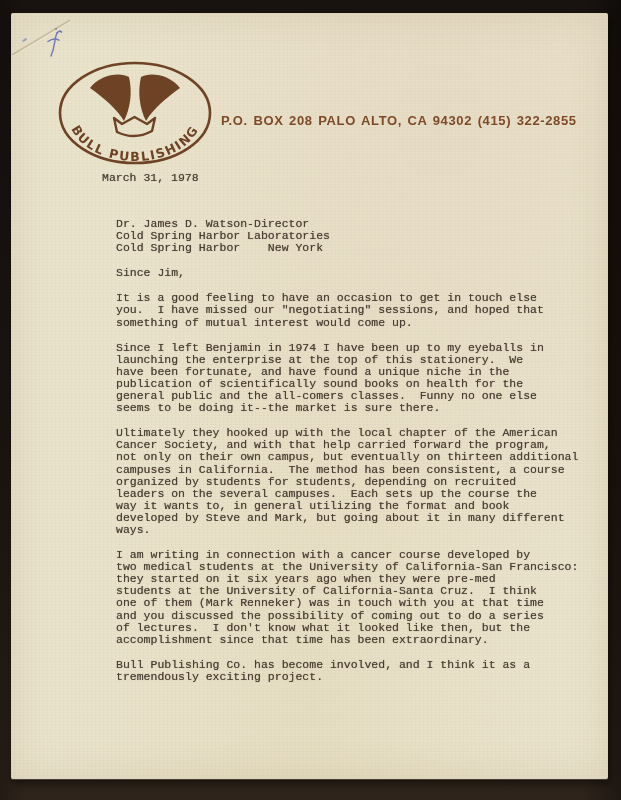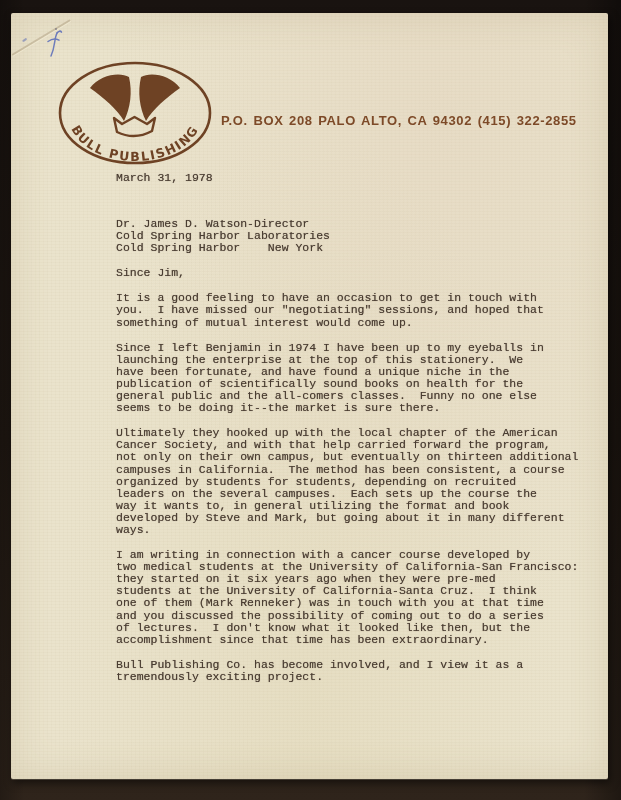--- a/index.html
+++ b/index.html
@@ -48,21 +48,21 @@
     font-size:13px;letter-spacing:0.62px;word-spacing:1.4px;
     color:#7d4a28;font-weight:bold;
     white-space:nowrap;
   }
   .mono{
     font-family:"Liberation Mono","DejaVu Sans Mono",monospace;
     color:#493c31;
     font-size:11.5px;line-height:12.1px;
     text-shadow:0 0 0.7px rgba(73,60,49,0.65);
   }
-  .date{position:absolute;left:105px;top:159px;white-space:pre;}
+  .date{position:absolute;left:91px;top:159px;white-space:pre;}
   .body-block{position:absolute;left:105px;top:205px;width:492px;}
   .para{white-space:pre-wrap;margin:0 13px 13px 0;}
   #paras .para:last-child{margin-bottom:0;}
 </style>
 </head>
 <body>
 
 <div class="stage">
   <div class="paper">
 
@@ -92,21 +92,21 @@
     <div class="address">P.O. BOX 208 PALO ALTO, CA 94302 (415) 322-2855</div>
 
     <div class="date mono">March 31, 1978</div>
 
     <div class="body-block mono">
       <div class="para">Dr. James D. Watson-Director
 Cold Spring Harbor Laboratories
 Cold Spring Harbor    New York</div>
       <div class="para">Since Jim,</div>
       <div id="paras">
-          <div class="para">It is a good feeling to have an occasion to get in touch with
+          <div class="para">It is a good feeling to have an occasion to get in touch else
 you.  I have missed our "negotiating" sessions, and hoped that
 something of mutual interest would come up.</div>
           <div class="para">Since I left Benjamin in 1974 I have been up to my eyeballs in
 launching the enterprise at the top of this stationery.  We
 have been fortunate, and have found a unique niche in the
 publication of scientifically sound books on health for the
 general public and the all-comers classes.  Funny no one else
 seems to be doing it--the market is sure there.</div>
           <div class="para">Ultimately they hooked up with the local chapter of the American
 Cancer Society, and with that help carried forward the program,
@@ -118,19 +118,19 @@
 developed by Steve and Mark, but going about it in many different
 ways.</div>
           <div class="para">I am writing in connection with a cancer course developed by
 two medical students at the University of California-San Francisco:
 they started on it six years ago when they were pre-med
 students at the University of California-Santa Cruz.  I think
 one of them (Mark Renneker) was in touch with you at that time
 and you discussed the possibility of coming out to do a series
 of lectures.  I don't know what it looked like then, but the
 accomplishment since that time has been extraordinary.</div>
-          <div class="para">Bull Publishing Co. has become involved, and I view it as a
+          <div class="para">Bull Publishing Co. has become involved, and I think it as a
 tremendously exciting project.</div>
         </div>
     </div>
 
   </div>
 </div>
 
 </body></html>

